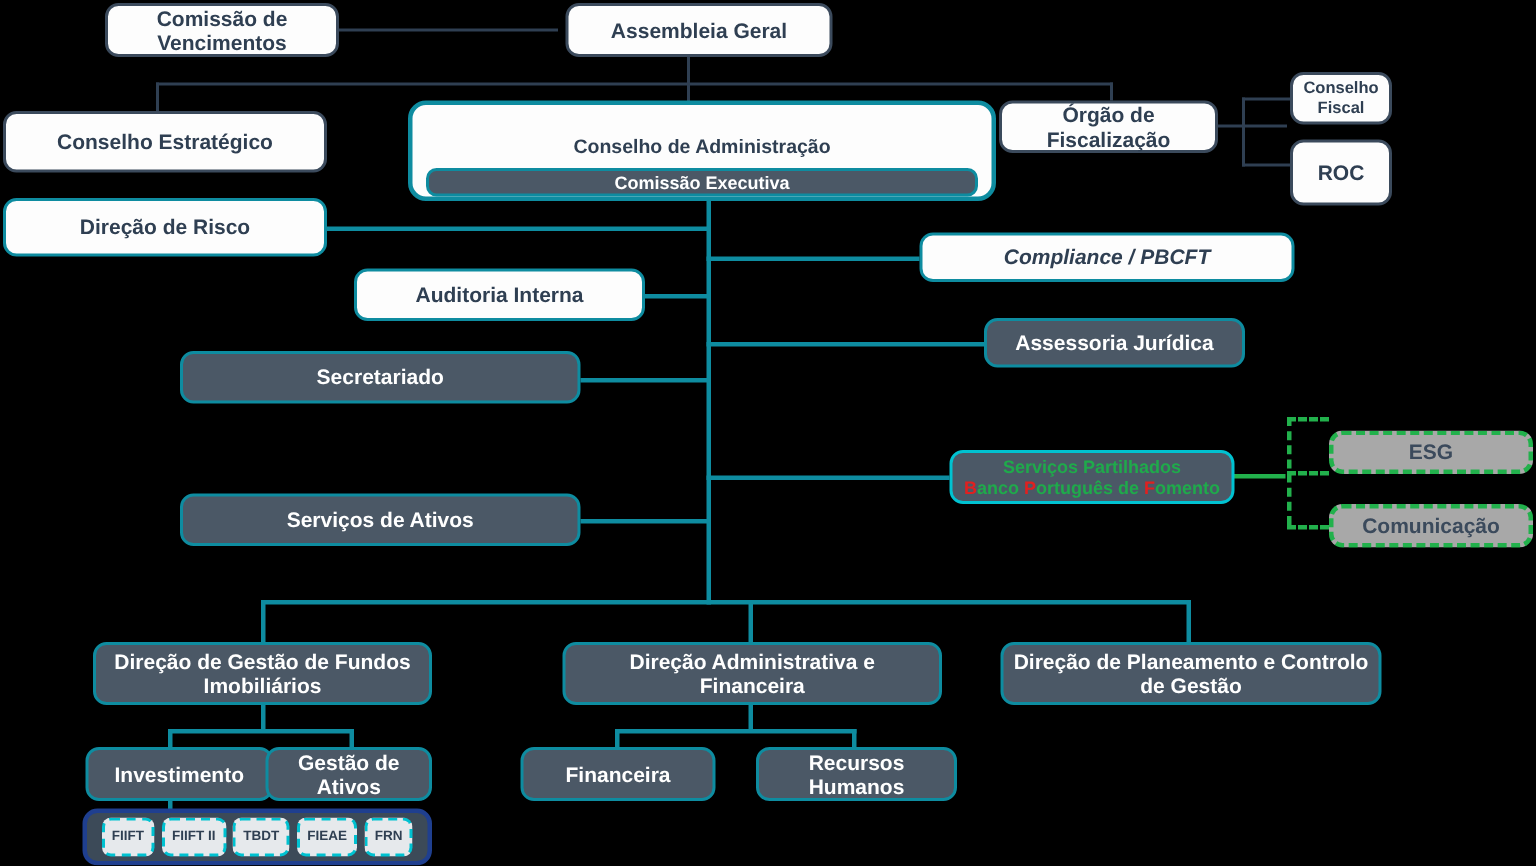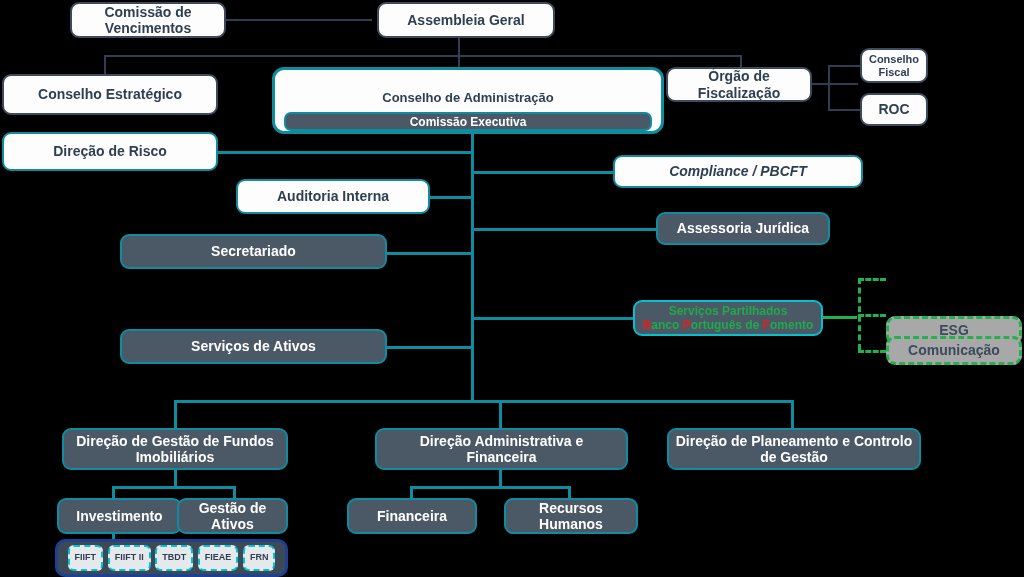--- a/index.html
+++ b/index.html
@@ -130,21 +130,21 @@
   </div>
 
   <div class="node white-navy f12" style="left:666px;top:67px;width:146px;height:35px;">
     <span>Órgão de Fiscalização</span>
   </div>
 
   <div class="node white-navy f11" style="left:860px;top:48px;width:68px;height:35px;">
     <span>Conselho Fiscal</span>
   </div>
 
-  <div class="node white-navy f12" style="left:860px;top:93px;width:68px;height:33px;">
+  <div class="node white-navy f12" style="left:860px;top:93px;width:68px;height:44px;">
     <span>ROC</span>
   </div>
 
   <div class="node white-teal f12" style="left:2px;top:132px;width:216px;height:39px;">
     <span>Direção de Risco</span>
   </div>
 
   <div class="node white-teal f12 ital" style="left:613px;top:155px;width:250px;height:33px;">
     <span>Compliance / PBCFT</span>
   </div>
@@ -164,21 +164,21 @@
   <div class="node slate-teal f12" style="left:120px;top:329px;width:267px;height:35px;">
     <span>Serviços de Ativos</span>
   </div>
 
   <div id="servicos-partilhados" style="left:633px;top:300px;width:190px;height:36px;">
     <span class="sp-l1">Serviços Partilhados</span>
     <span class="sp-l2"><span class="r">B</span><span>anco </span><span class="r">P</span><span>ortuguês de </span><span class="r">F</span><span>omento</span></span>
   </div>
 
 
-  <div class="node grey-dash f12" style="left:886px;top:316px;width:136px;height:29px;">
+  <div class="node grey-dash f12" style="left:886px;top:287px;width:136px;height:29px;">
     <span>ESG</span>
   </div>
 
   <div class="node grey-dash f12" style="left:886px;top:336px;width:136px;height:29px;">
     <span>Comunicação</span>
   </div>
 
   <div class="node slate-teal f12" style="left:62px;top:428px;width:226px;height:42px;">
     <span>Direção de Gestão de Fundos Imobiliários</span>
   </div>

